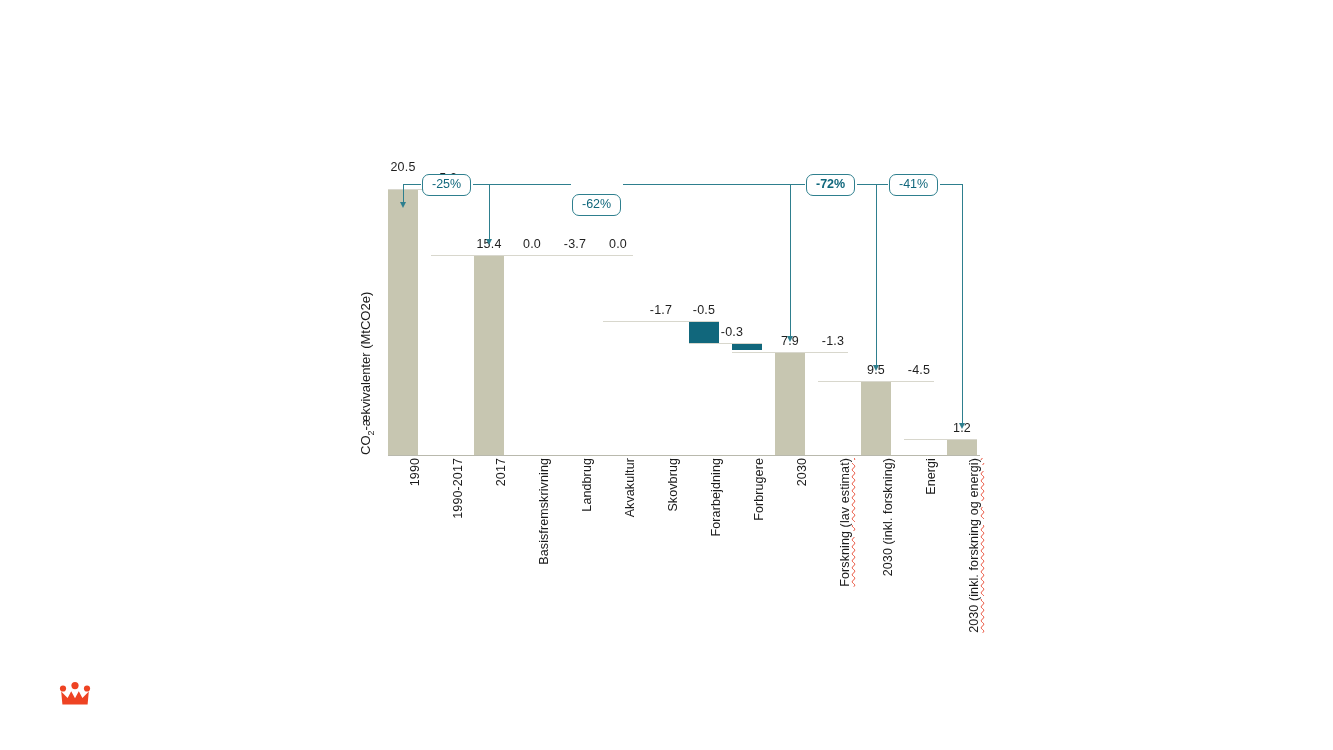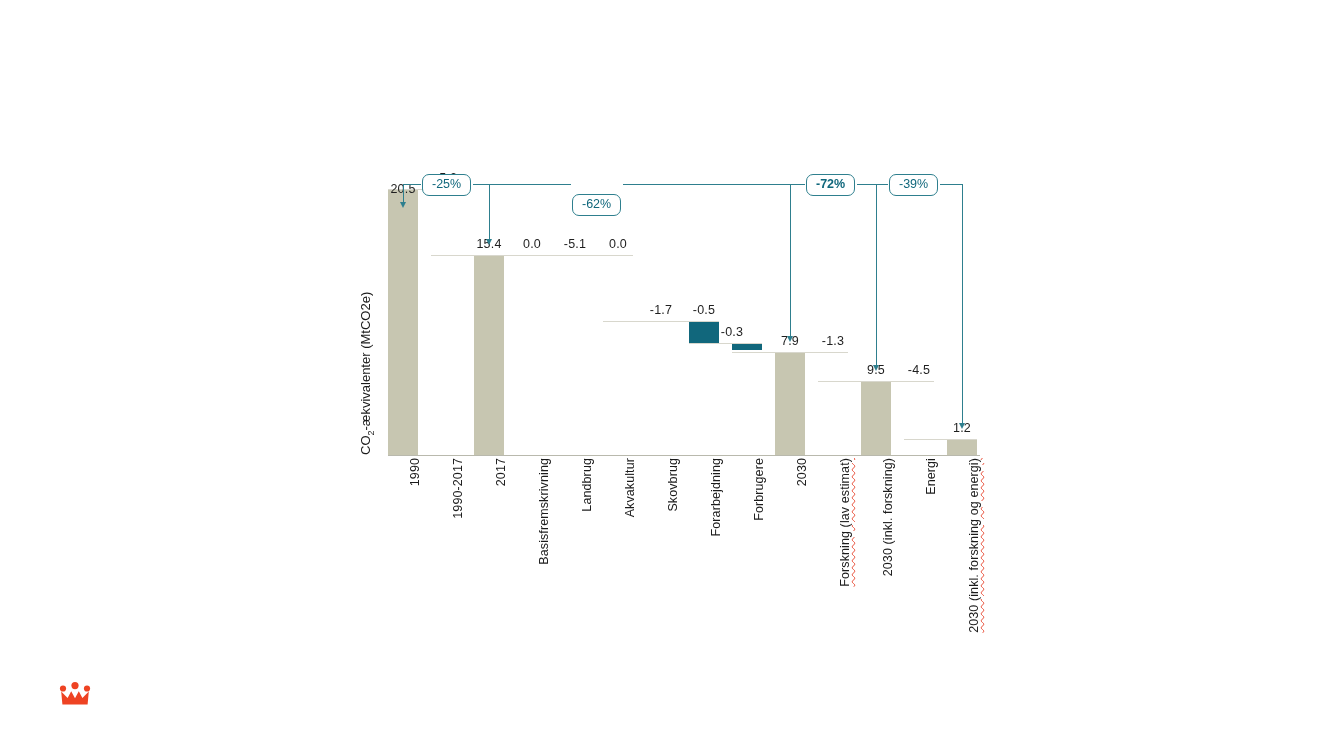--- a/index.html
+++ b/index.html
@@ -141,42 +141,42 @@
         <div class="connector" style="left: 215px; top: 161.1px; width: 73px;"></div>
         <div class="connector" style="left: 258px; top: 161.1px; width: 73px;"></div>
         <div class="connector" style="left: 301px; top: 183.2px; width: 73px;"></div>
         <div class="connector" style="left: 344px; top: 192.3px; width: 73px;"></div>
         <div class="connector" style="left: 387px; top: 192.3px; width: 73px;"></div>
         <div class="connector" style="left: 430px; top: 220.9px; width: 73px;"></div>
         <div class="connector" style="left: 473px; top: 220.9px; width: 73px;"></div>
         <div class="connector" style="left: 516px; top: 279.4px; width: 73px;"></div>
       </div>
     <div id="vlabels">
-        <div class="vlabel" style="left: -15px; width: 60px; top: 22px;">20.5</div>
+        <div class="vlabel" style="left: -15px; width: 60px; top: 0;">20.5</div>
         <div class="vlabel" style="left: 28px; width: 60px; top: 10.5px;">-5.2</div>
         <div class="vlabel" style="left: 71px; width: 60px; top: 76.8px;">15.4</div>
         <div class="vlabel" style="left: 114px; width: 60px; top: 76.8px;">0.0</div>
-        <div class="vlabel" style="left: 157px; width: 60px; top: 76.8px;">-5.1</div>
+        <div class="vlabel" style="left: 157px; width: 60px; top: 76.8px;">-3.7</div>
         <div class="vlabel" style="left: 200px; width: 60px; top: 76.8px;">0.0</div>
         <div class="vlabel" style="left: 243px; width: 60px; top: 143.1px;">-1.7</div>
         <div class="vlabel" style="left: 286px; width: 60px; top: 143.1px;">-0.5</div>
         <div class="vlabel" style="left: 314px; width: 60px; top: 165.2px;">-0.3</div>
         <div class="vlabel" style="left: 372px; width: 60px; top: 174.3px;">7.9</div>
         <div class="vlabel" style="left: 415px; width: 60px; top: 174.3px;">-1.3</div>
         <div class="vlabel" style="left: 458px; width: 60px; top: 202.9px;">9.5</div>
         <div class="vlabel" style="left: 501px; width: 60px; top: 202.9px;">-4.5</div>
         <div class="vlabel" style="left: 544px; width: 60px; top: 261.4px;">1.2</div>
       </div>
   </div>
 
   <div id="callouts">
       <div class="pct-box" style="left: 34px; top: 14px;">-25%</div>
       <div class="pct-box" style="left: 184px; top: 14px; margin-top: 20px;">-62%</div>
       <div class="pct-box" style="left: 418px; top: 14px; font-weight: bold;">-72%</div>
-      <div class="pct-box" style="left: 501px; top: 14px;">-39%</div>
+      <div class="pct-box" style="left: 501px; top: 14px;">-41%</div>
       <div class="brk-v" style="left: 15px; top: 24px; height: 18px;"></div>
       <div class="arrow-head" style="left: 11.5px; top: 42px;"></div>
       <div class="brk-h" style="left: 15px; top: 24px; width: 18px;"></div>
       <div class="brk-h" style="left: 85px; top: 24px; width: 98px;"></div>
       <div class="brk-h" style="left: 235px; top: 24px; width: 182px;"></div>
       <div class="brk-h" style="left: 469px; top: 24px; width: 31px;"></div>
       <div class="brk-h" style="left: 552px; top: 24px; width: 22px;"></div>
       <div class="brk-v" style="left: 101px; top: 24px; height: 54.8px;"></div>
       <div class="arrow-head" style="left: 97.5px; top: 78.8px;"></div>
       <div class="brk-v" style="left: 402px; top: 24px; height: 152.3px;"></div>

